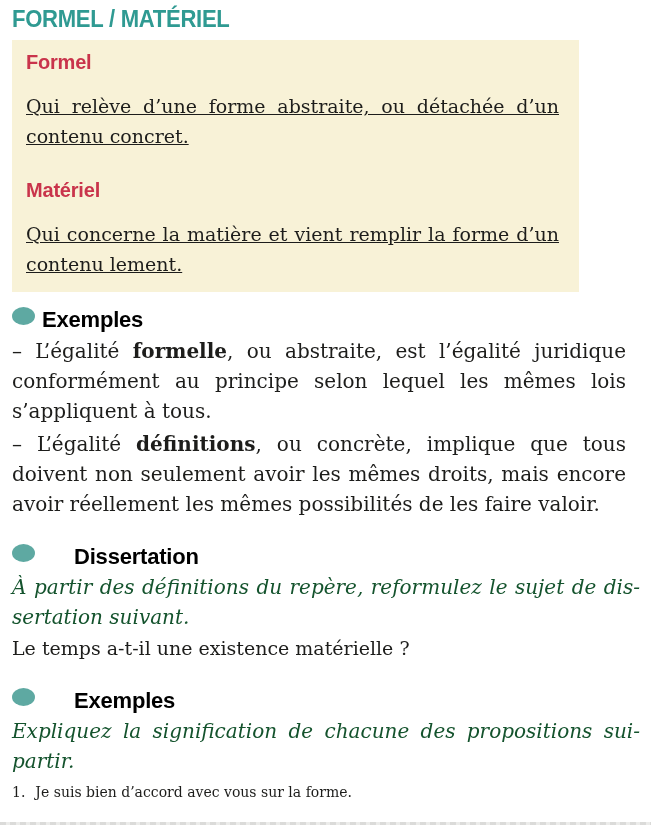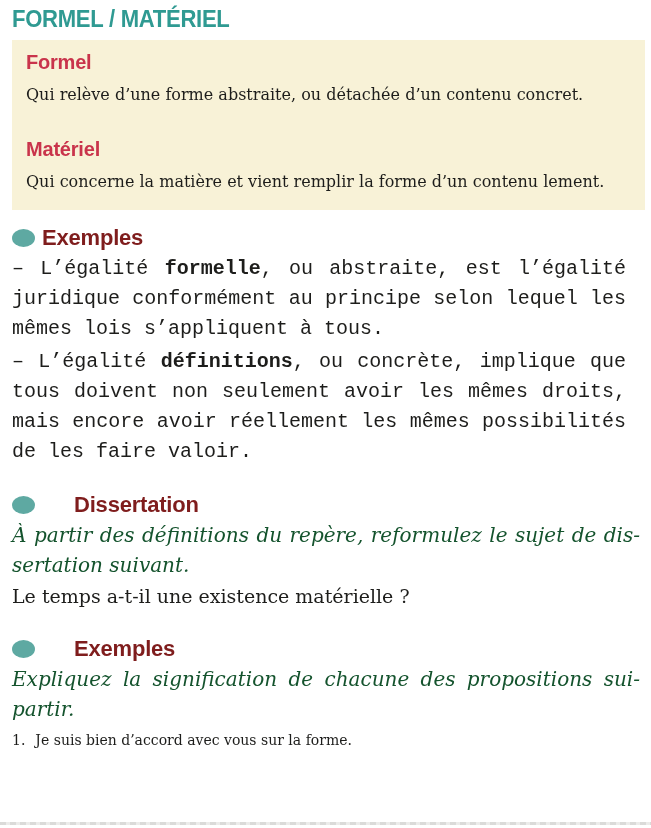--- a/index.html
+++ b/index.html
@@ -28,51 +28,52 @@
     color: #2f9a92;
     letter-spacing: -0.3px;
     transform: scaleX(0.96);
     transform-origin: left center;
     white-space: nowrap;
   }
 
   
   .def-box {
     margin-top: 8px;
-    width: 633px;
+    width: 567px;
     box-sizing: border-box;
     background: #f8f2d7;
     padding: 10px 20px 13px 14px;
   }
   .def-term {
     font-family: "Liberation Sans", sans-serif;
     font-weight: 700;
     font-size: 20px;
     line-height: 24px;
     color: #c9344b;
     letter-spacing: -0.2px;
   }
   .def-term.second { margin-top: 27px; }
   .def-text {
-    font-size: 16px;
+    font-size: 19px;
     line-height: 30px;
     text-align: justify;
-    margin-top: 6px;
+    margin-top: 17px;
     hyphens: manual;
+    text-decoration: underline;
   }
 
   
   .section-heading {
     display: flex;
-    align-items: center;
+    align-items: flex-start;
     font-family: "Liberation Sans", sans-serif;
     font-weight: 800;
     font-size: 22px;
     line-height: 26px;
-    color: #7f1d1d;
+    color: #000000;
     letter-spacing: -0.2px;
   }
   .bullet {
     display: inline-block;
     width: 23px;
     height: 18px;
     border-radius: 50%;
     background: #5ea9a2;
     margin-right: 7px;
     flex: 0 0 auto;
@@ -80,21 +81,20 @@
   .mt-box-gap   { margin-top: 15px; }
   .mt-section   { margin-top: 25px; gap: 32px; }
 
   
   .body-par {
     margin: 3px 14px 0 0;
     font-size: 20px;
     line-height: 30px;
     text-align: justify;
     hyphens: manual;
-    font-family: Liberation Mono, monospace;
   }
   .b { font-weight: 700; }
 
   
   .instruction {
     margin: 2px 0 0 0;
     font-style: italic;
     font-size: 20px;
     line-height: 30px;
     color: #14532d;

